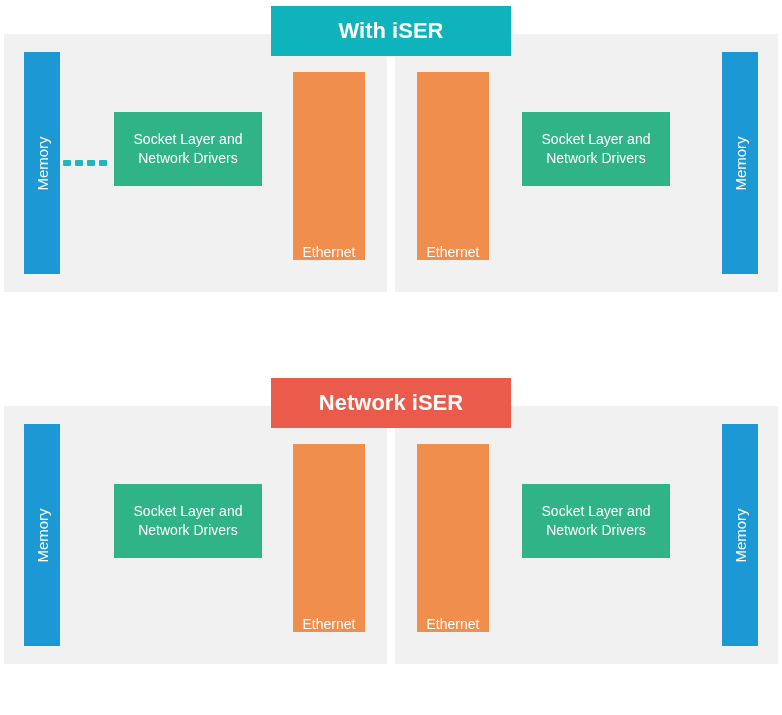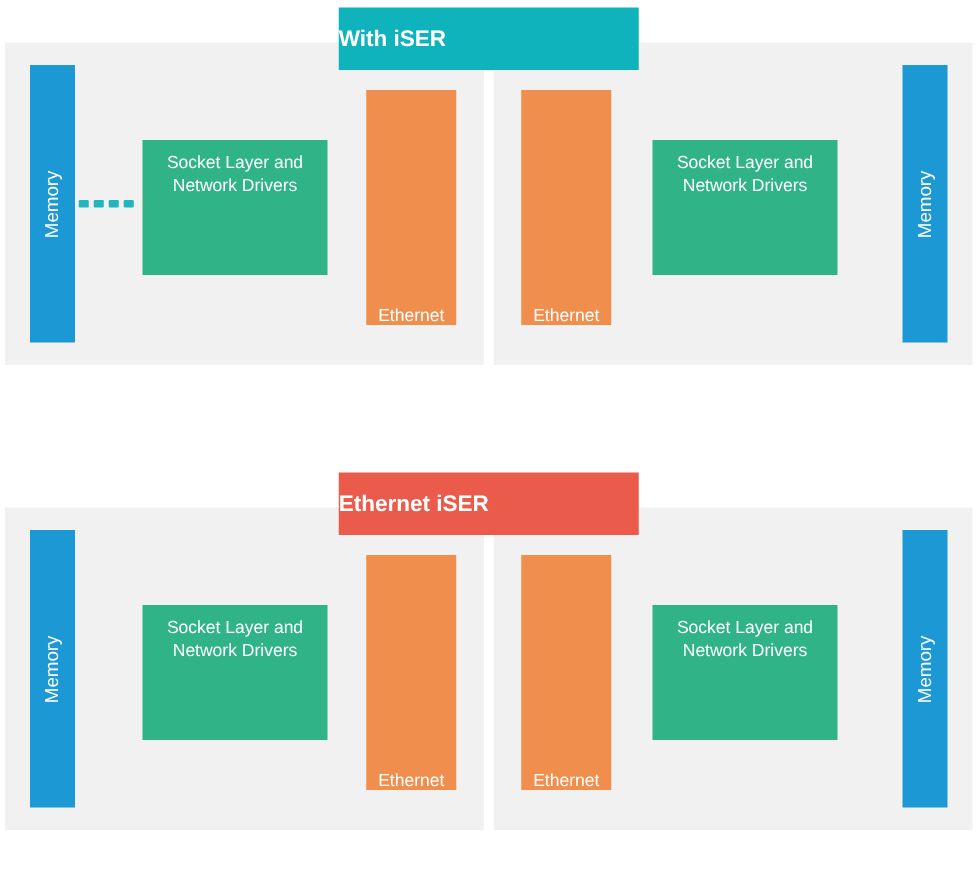--- a/index.html
+++ b/index.html
@@ -17,23 +17,24 @@
   }
   .header-badge {
     position: absolute;
     left: 50%;
     transform: translateX(-50%);
     top: 0;
     width: 240px;
     height: 50px;
     display: flex;
     align-items: center;
+    justify-content: center;
     color: #ffffff;
     font-weight: bold;
-    font-size: 18px;
+    font-size: 22px;
     z-index: 10;
   }
   .panel-row {
     position: absolute;
     left: 4px;
     right: 4px;
     display: flex;
     gap: 8px;
   }
   .panel {
@@ -58,23 +59,24 @@
   .vtext {
     transform: rotate(-90deg);
     white-space: nowrap;
     font-size: 15px;
   }
   .socket-block {
     position: absolute;
     background: #2fb387;
     color: #ffffff;
     width: 148px;
-    height: 108px;
+    height: 74px;
     top: 78px;
     display: flex;
+    align-items: center;
     justify-content: center;
     text-align: center;
     font-size: 14px;
     padding: 8px;
     line-height: 1.35;
   }
   .socket-left { left: 110px; }
   .socket-right { right: 108px; }
   .ethernet-block {
     position: absolute;
@@ -145,21 +147,21 @@
       </div>
       <div class="memory-block memory-right">
         <span class="vtext">Memory</span>
       </div>
     </div>
   </div>
 </div>
 
 <div class="section" id="section-without">
   <div class="header-badge" style="background:#ea5b4c;">
-    <span>Ethernet iSER</span>
+    <span>Network iSER</span>
   </div>
   <div class="panel-row" style="top:28px;">
 
     <div class="panel">
       <div class="memory-block memory-left">
         <span class="vtext">Memory</span>
       </div>
       <div class="socket-block socket-left">
         <span>Socket Layer and Network Drivers</span>
       </div>

